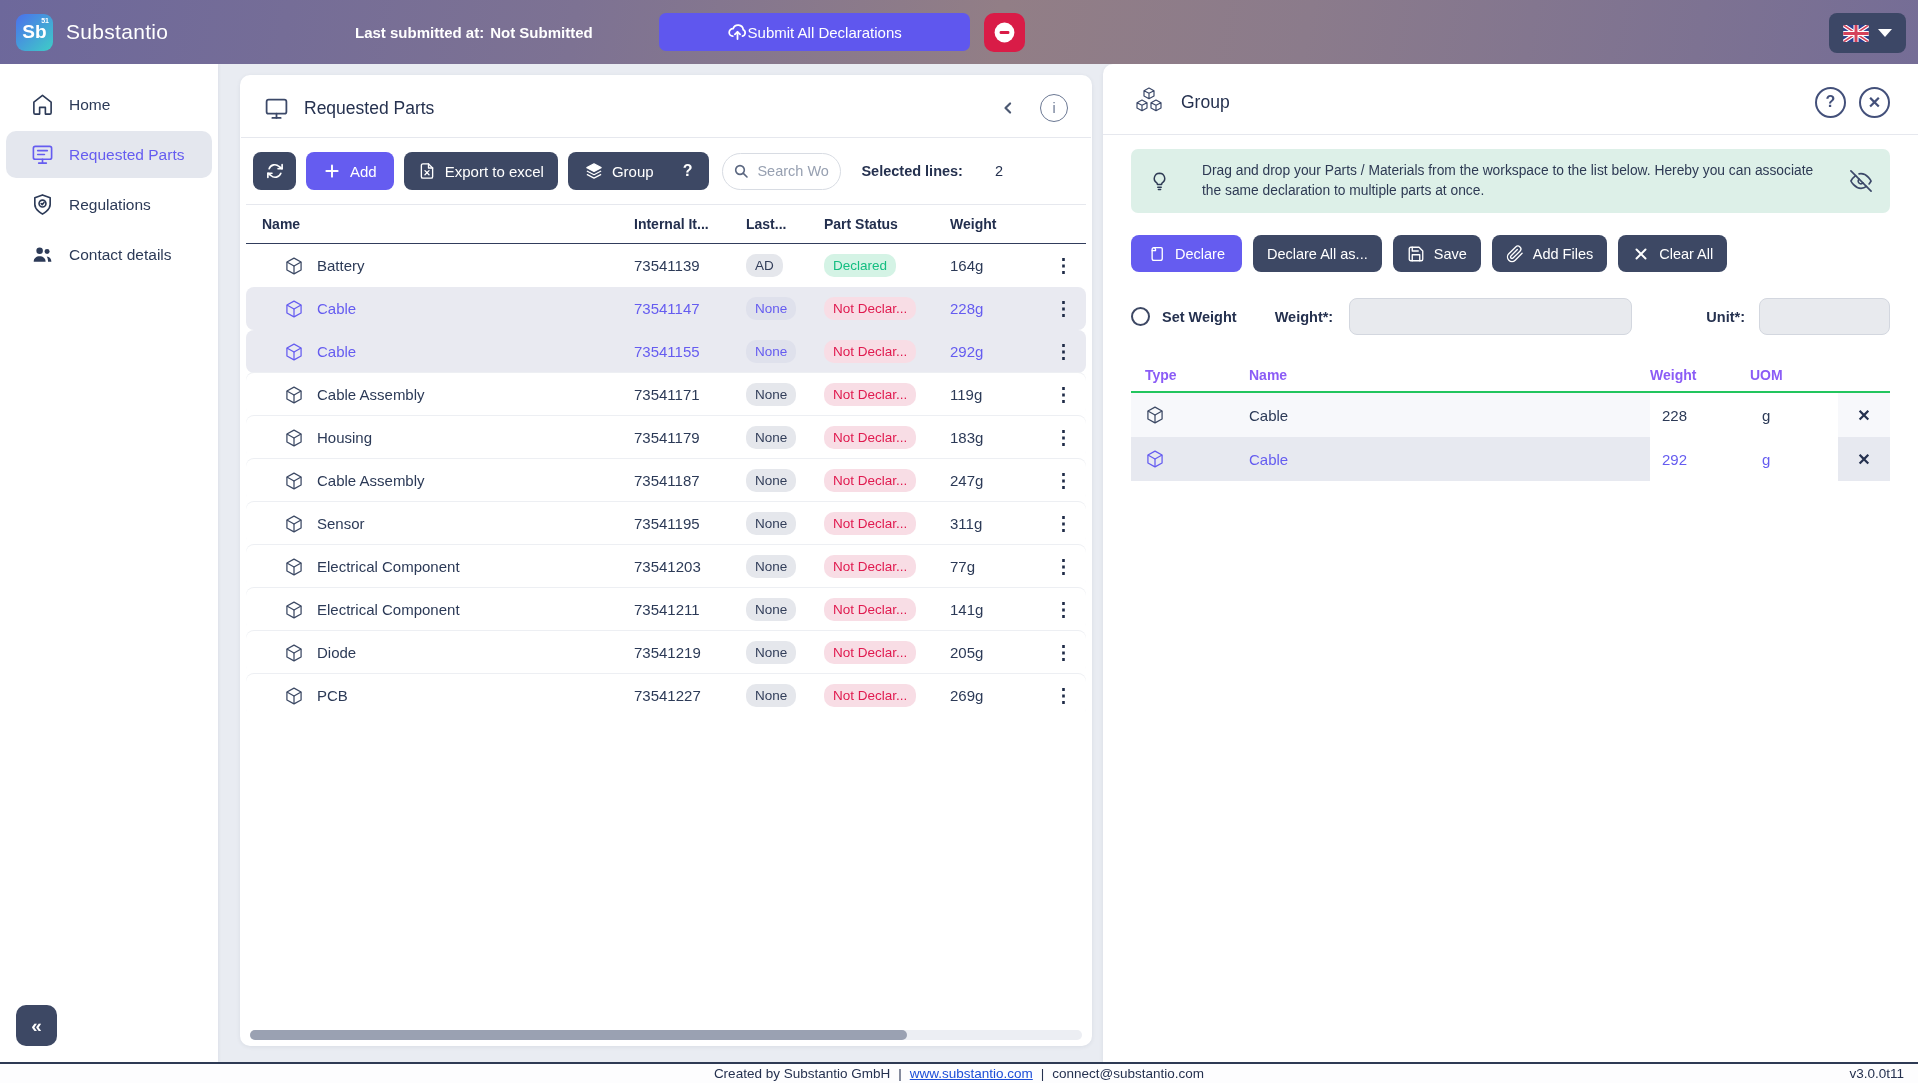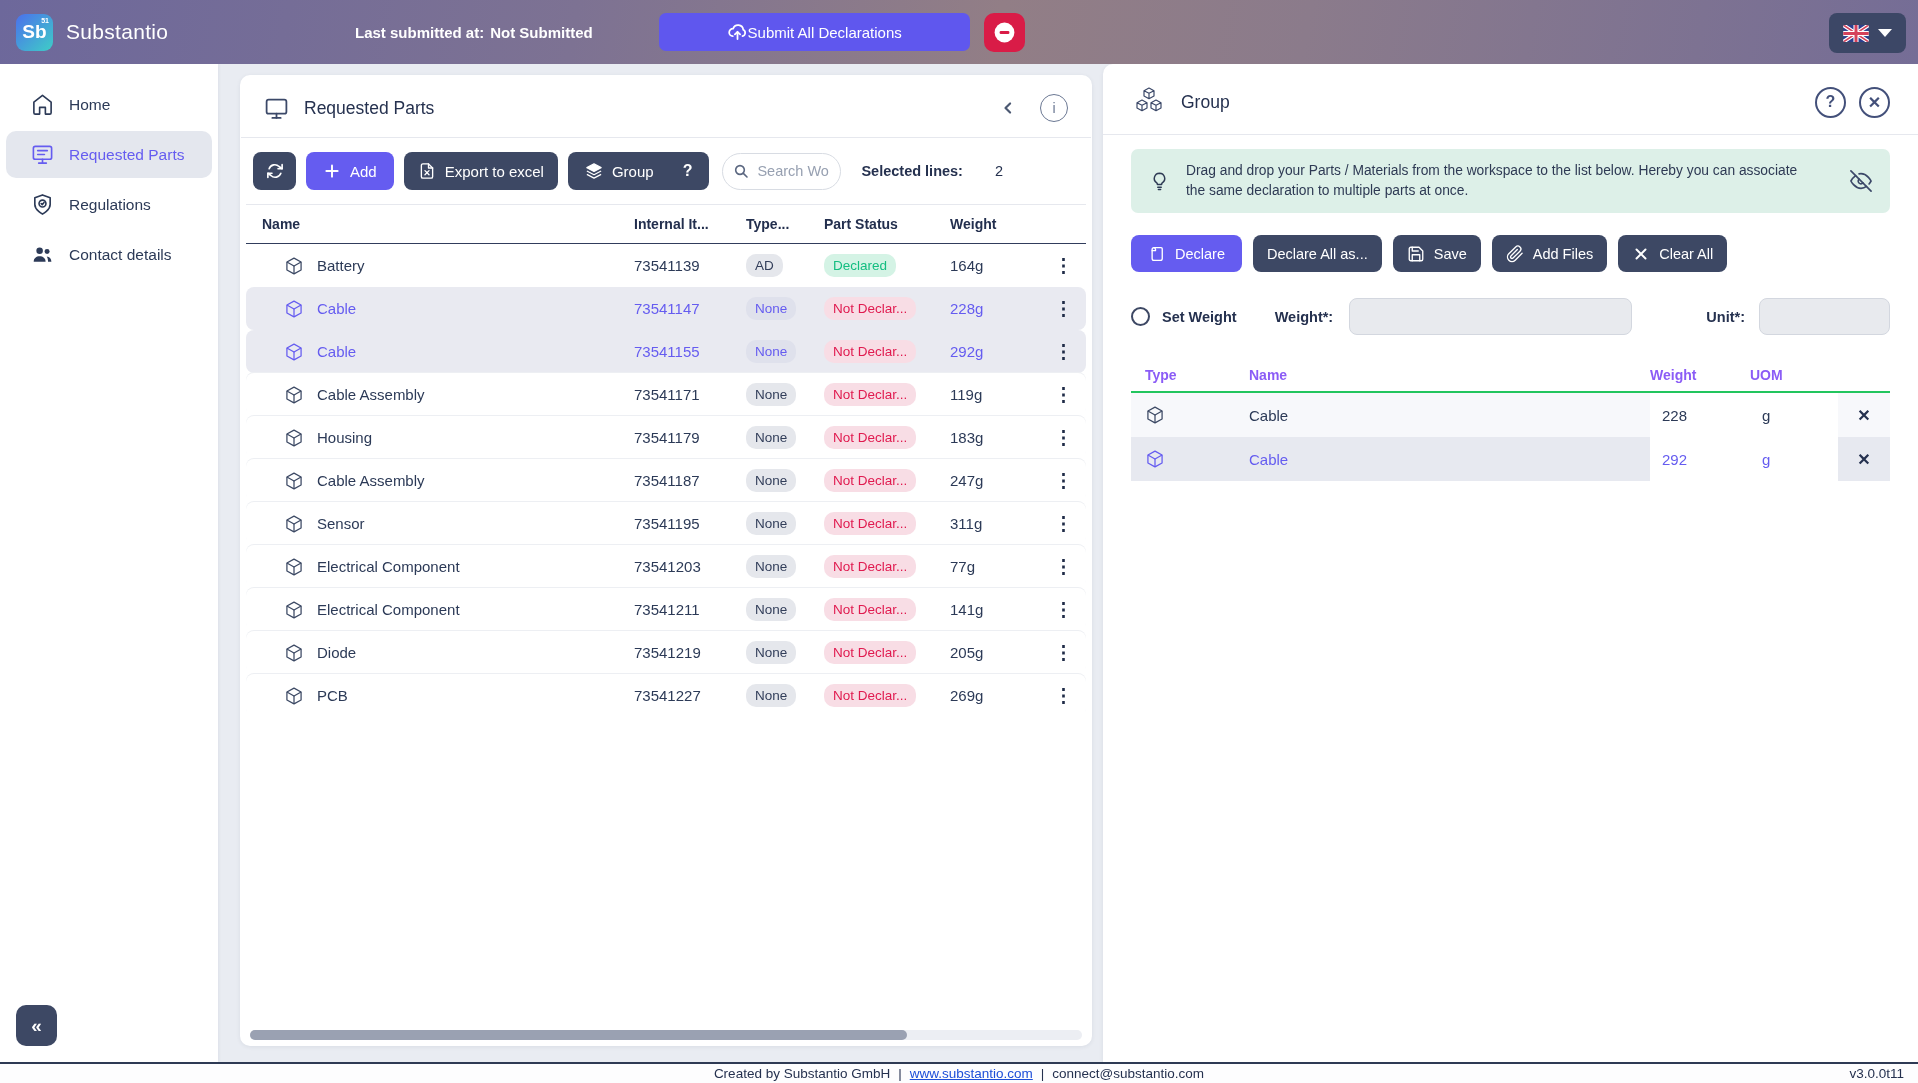--- a/index.html
+++ b/index.html
@@ -108,21 +108,21 @@
     box-shadow:0 1px 4px rgba(40,50,80,.08); padding:0 28px; }
   .panel-head { display:flex; align-items:center; padding:21px 0 15px 0; }
   .panel-head .title { font-size:17.5px; font-weight:500; color:#25314f; margin-left:14px; }
   .panel-head .spacer { flex:1; }
   .round-btn { width:31px; height:31px; border-radius:50%; border:2px solid #43507a;
     background:#fff; color:#43507a; font-size:16px; font-weight:bold; cursor:pointer;
     display:flex; align-items:center; justify-content:center; margin-left:13px;
     font-family:"Liberation Sans", sans-serif; }
   .panel-divider { height:1px; background:#e6e8ee; margin:0 -28px; }
   .info-banner { margin-top:14px; background:#ddf0e8; border-radius:7px;
-    padding:12px 18px; display:flex; align-items:center; gap:16px; }
+    padding:12px 18px; display:flex; align-items:center; gap:32px; }
   .info-banner svg.bulb { width:21px; height:21px; color:#2e3a54; flex:none; }
   .info-banner .txt { font-size:13.8px; color:#2e3a54; line-height:1.45; max-width:630px; }
   .info-banner svg.eyeoff { width:22px; height:22px; color:#3b4868; margin-left:auto;
     flex:none; cursor:pointer; }
   .panel-btns { display:flex; gap:11px; margin-top:22px; }
   .panel-btns .tb-btn { height:37px; font-size:14.5px; }
   .setw-row { display:flex; align-items:center; margin-top:26px; }
   .radio { width:19px; height:19px; border:2px solid #3d4864; border-radius:50%;
     background:#fff; flex:none; cursor:pointer; }
   .setw-lbl { font-size:14.5px; font-weight:700; color:#25314f; margin-left:12px; }
@@ -297,21 +297,21 @@
         <input class="search-input" type="text" placeholder="Search Wo" style="">
       </div>
       <span class="sel-lines">Selected lines:</span>
       <span class="sel-count">2</span>
     </div>
 
     <div class="ptable">
       <div class="phead">
         <div>Name</div>
         <div>Internal It...</div>
-        <div>Type...</div>
+        <div>Last...</div>
         <div>Part Status</div>
         <div>Weight</div>
         <div></div>
       </div>
       <div>
           <div class="prow">
             <div class="c-name">
               <span style="display:flex;width:20px;height:20px">
                 <svg viewBox="0 0 24 24" fill="none" stroke="currentColor" stroke-width="1.5" stroke-linejoin="round">
                   <path d="M12 2.5 20.5 7.2 20.5 16.8 12 21.5 3.5 16.8 3.5 7.2Z"></path>

